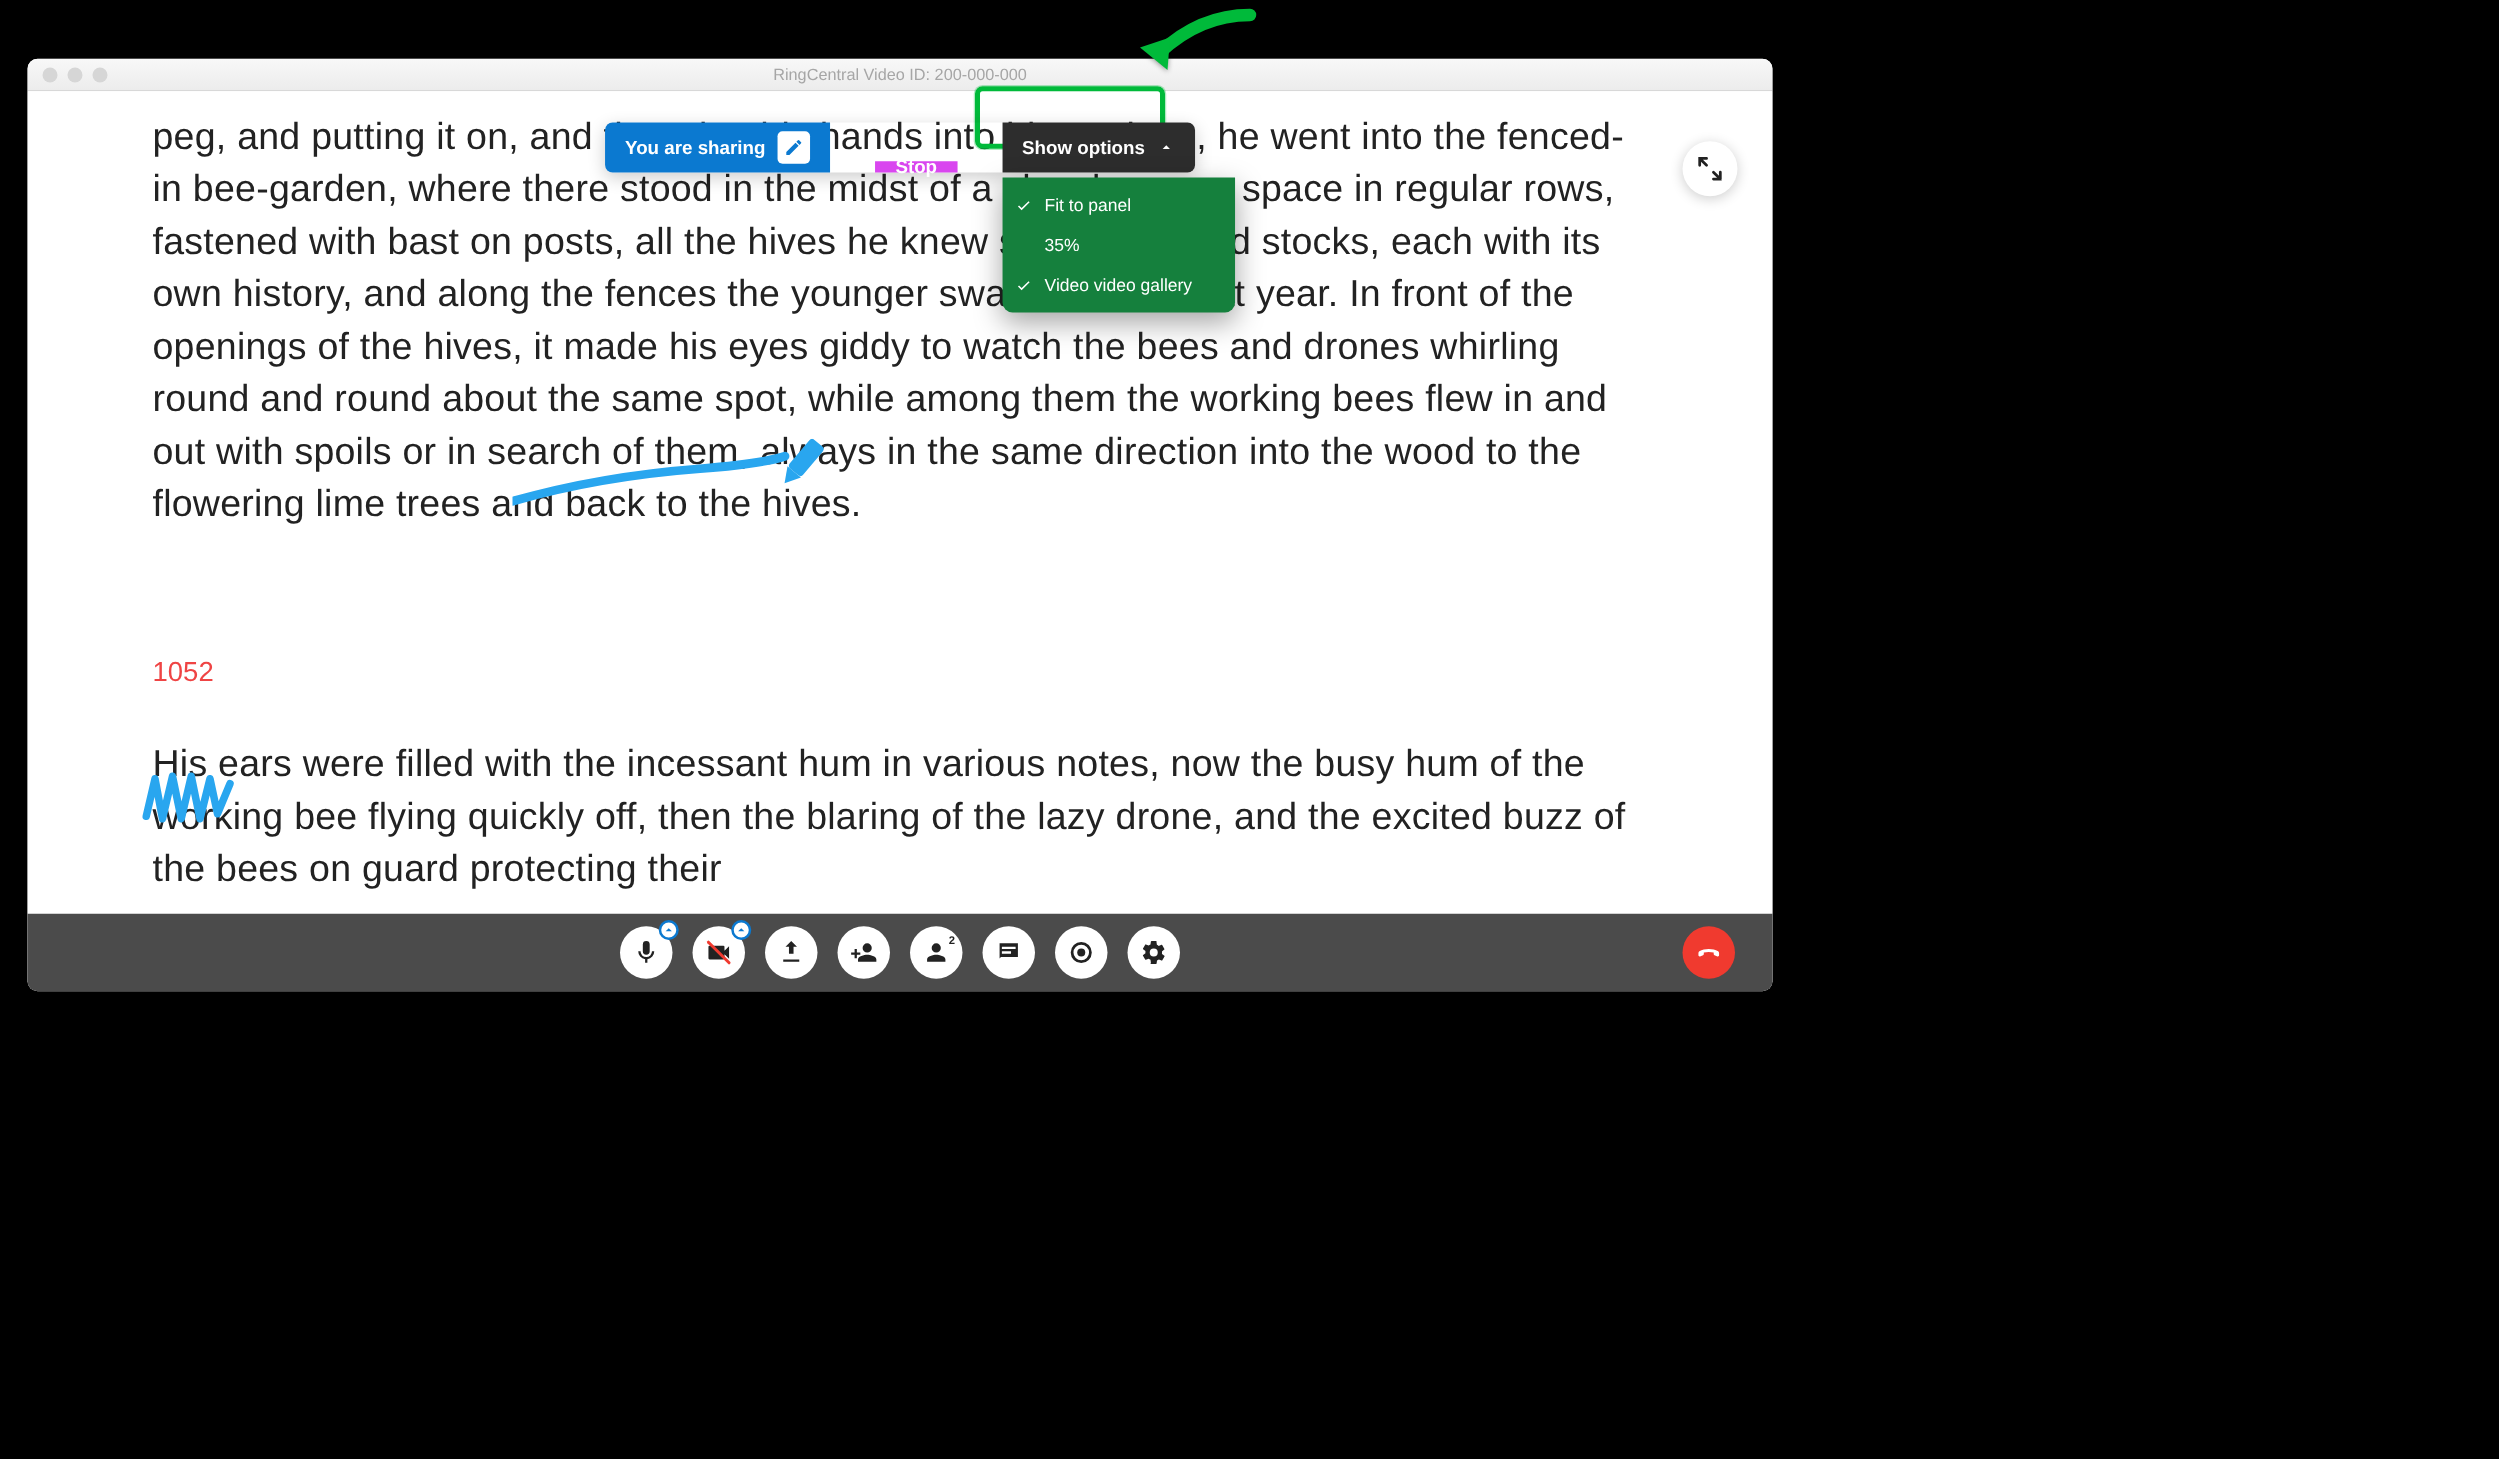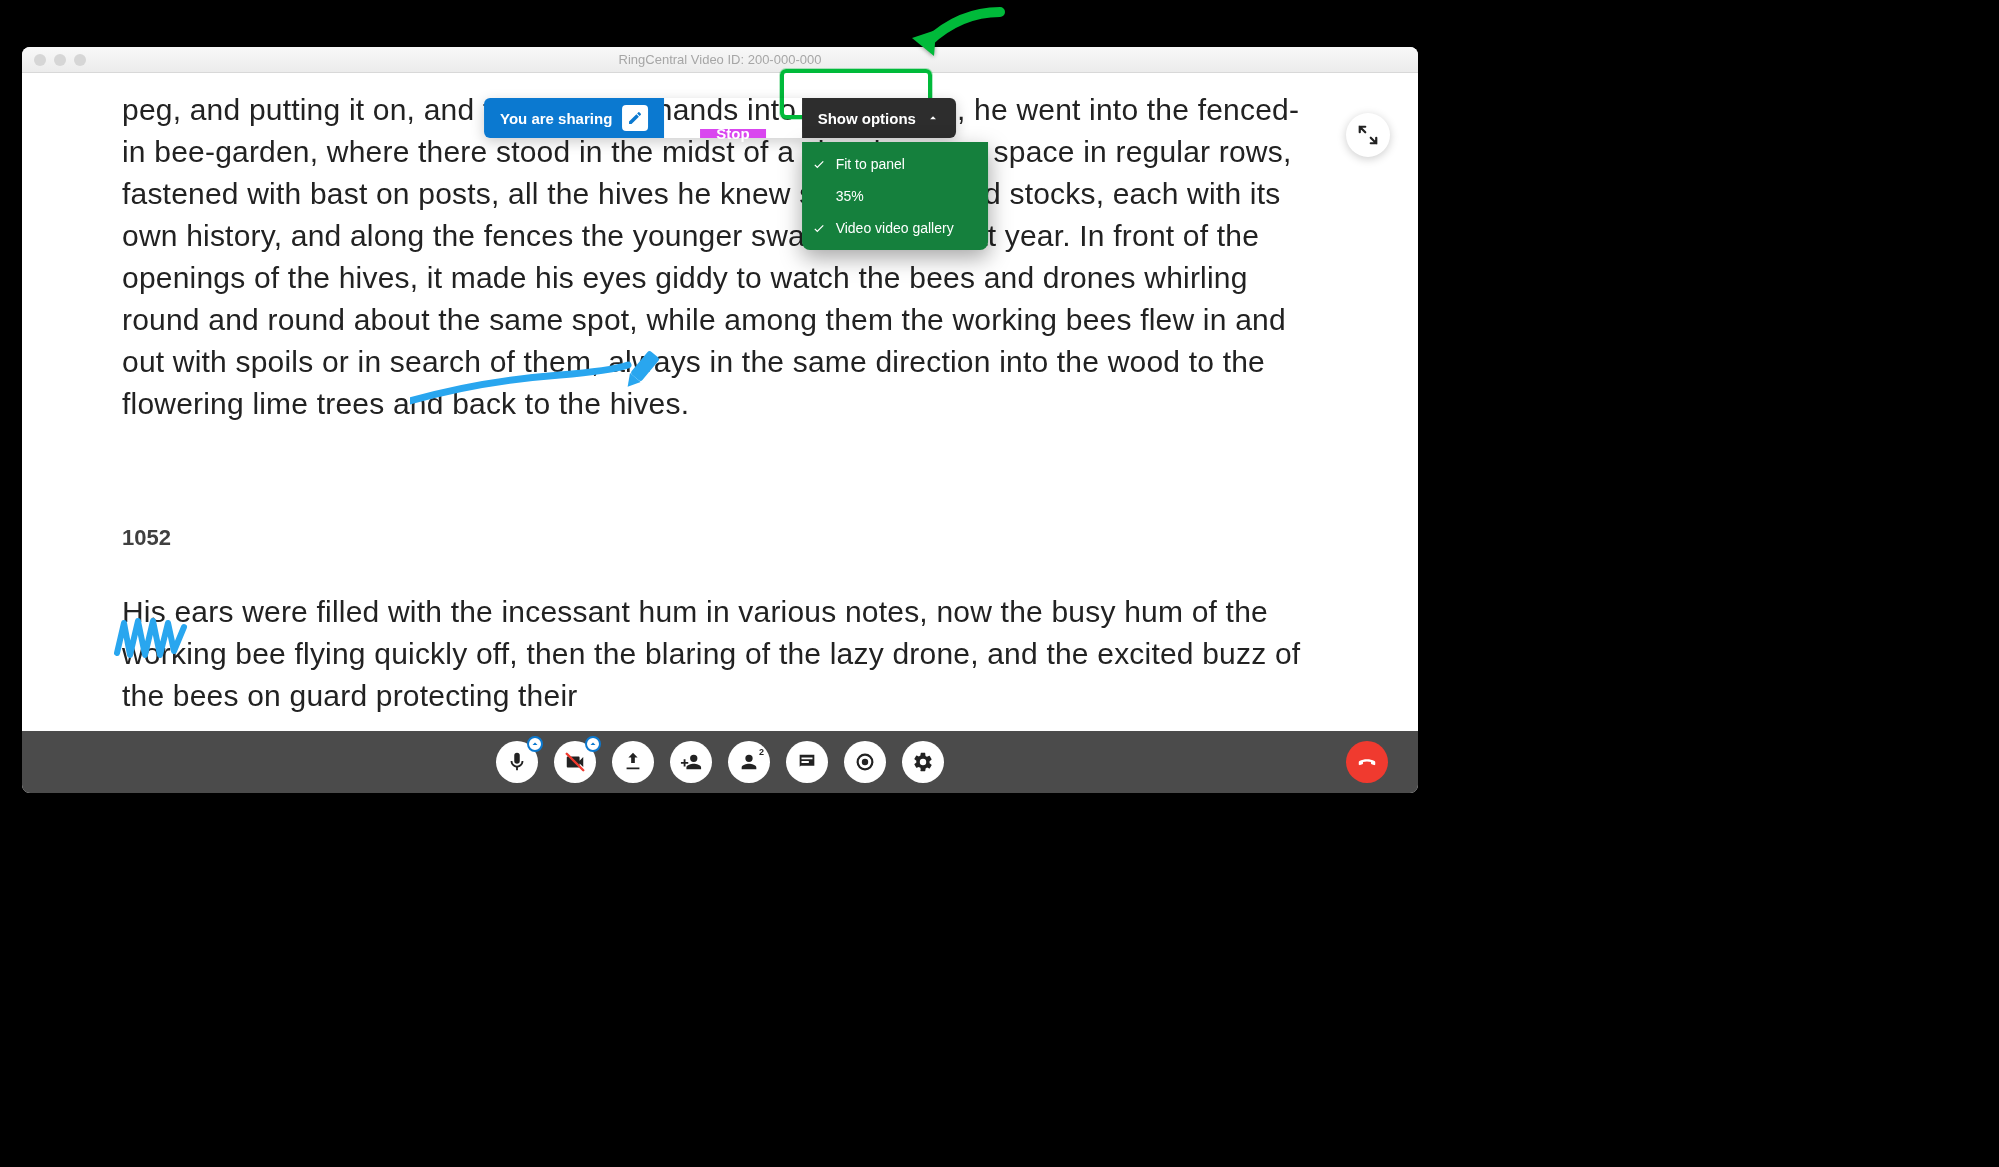--- a/index.html
+++ b/index.html
@@ -60,24 +60,23 @@
   }
   .doc-text {
     font-family: Helvetica, Arial, sans-serif;
     font-size: 30px;
     line-height: 1.4;
     color: #222;
     letter-spacing: .2px;
   }
   .doc-page {
     font-size: 22px;
-    color: #404040;
+    color: #ef4444;
     margin-top: 100px;
     margin-bottom: 40px;
-    font-weight: bold;
   }
   
   .sharebar {
     position: absolute;
     top: 25px;
     left: 50%;
     transform: translateX(-50%);
     display: flex;
     align-items: stretch;
     height: 40px;

